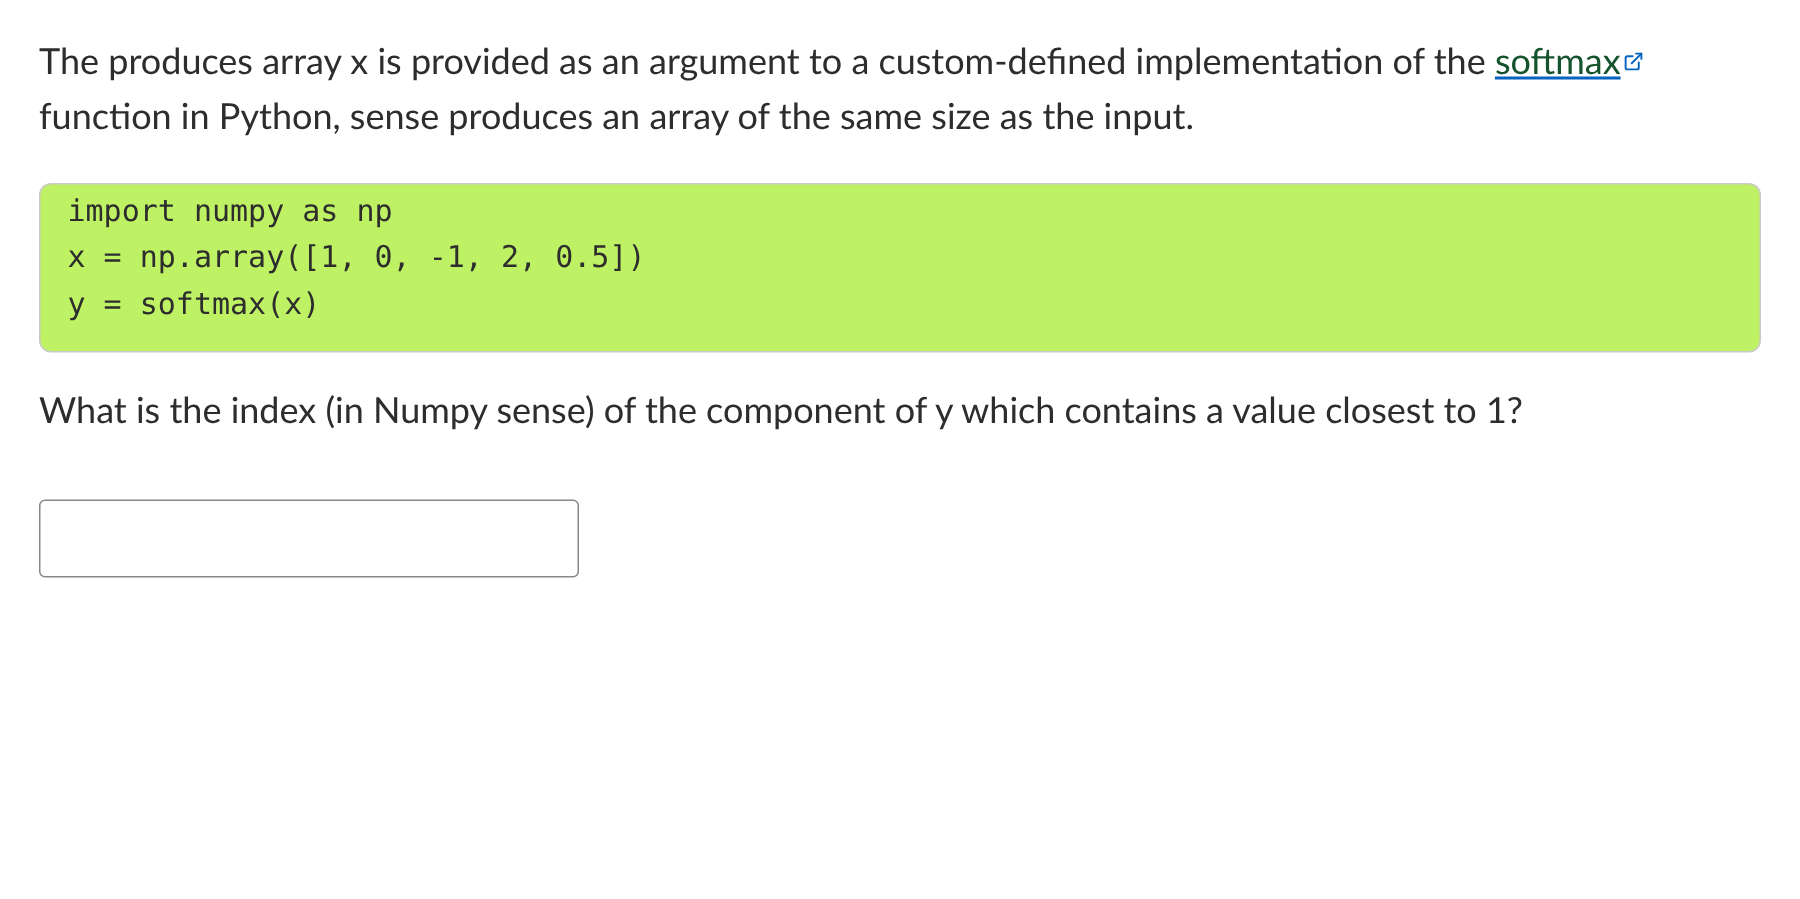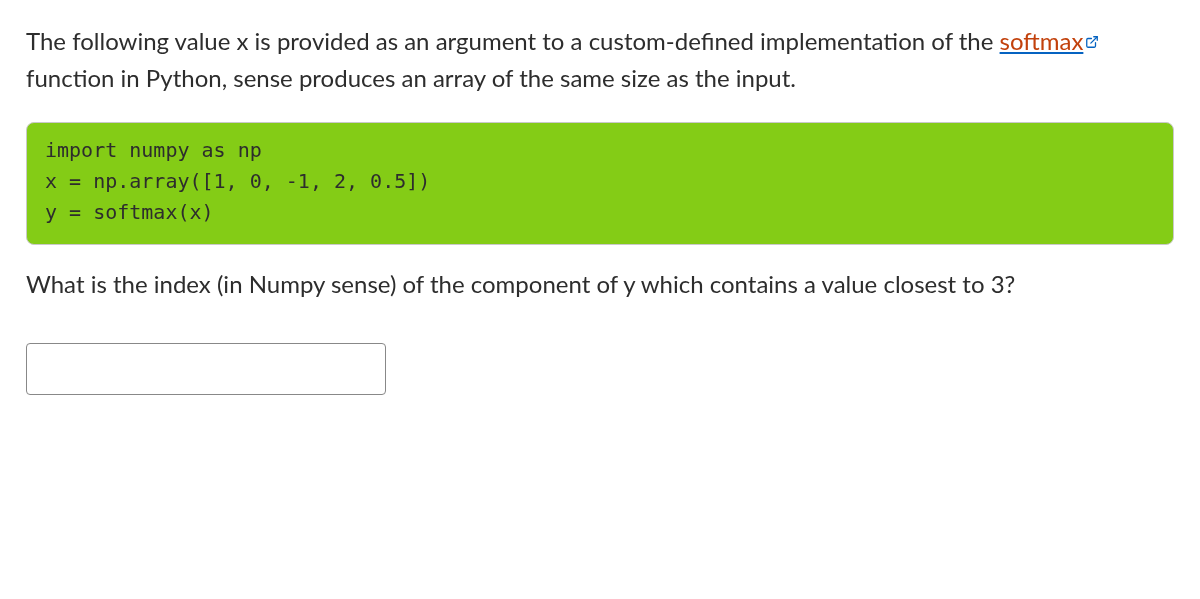--- a/index.html
+++ b/index.html
@@ -13,21 +13,21 @@
   .page {
     padding: 22px 26px 30px 26px;
     box-sizing: border-box;
   }
   .prose {
     font-size: 24px;
     line-height: 1.55;
     color: #2d2d2d;
   }
   .prose a.link {
-    color: #c2410c;
+    color: #14532d;
     text-decoration: underline;
     text-decoration-color: #0563c1;
     cursor: pointer;
     margin-top: 38px;
   }
   .ext-icon {
     display: inline-block;
     vertical-align: baseline;
     margin-left: 2px;
     margin-right: 4px;
@@ -36,22 +36,22 @@
   }
   .ext-icon svg {
     width: 14px;
     height: 14px;
     display: inline-block;
   }
   .code-block {
     margin: 26px 0 20px 0;
     border: 1px solid #c9c9c9;
     border-radius: 8px;
-    background: #84cc16;
-    padding: 12px 18px 16px 18px;
+    background: #bef264;
+    padding: 2px 18px 16px 18px;
     font-family: "Menlo", "Consolas", "DejaVu Sans Mono", monospace;
     font-size: 20px;
     line-height: 1.55;
     white-space: pre;
     color: #2d2d2d;
     overflow: auto;
   }
   .answer-box {
     margin-top: 40px;
     width: 360px;
@@ -66,28 +66,28 @@
   }
   .p1 { margin: 0 0 4px 0; }
   .p2 { margin: 20px 0 0 0; }
 </style>
 </head>
 <body>
 
 <div class="page">
 
   <p class="prose p1">
-    <span>The following value x is provided as an argument to a custom-defined implementation of the </span><a class="link"><span>softmax</span></a><span class="ext-icon"><svg viewBox="0 0 24 24" fill="none" stroke="#0563c1" stroke-width="2.2" stroke-linecap="round" stroke-linejoin="round">
+    <span>The produces array x is provided as an argument to a custom-defined implementation of the </span><a class="link"><span>softmax</span></a><span class="ext-icon"><svg viewBox="0 0 24 24" fill="none" stroke="#0563c1" stroke-width="2.2" stroke-linecap="round" stroke-linejoin="round">
           <path d="M18 13v6a2 2 0 0 1-2 2H5a2 2 0 0 1-2-2V8a2 2 0 0 1 2-2h6"></path>
           <polyline points="15 3 21 3 21 9"></polyline>
           <line x1="10" y1="14" x2="21" y2="3"></line>
         </svg></span><span> function in Python, sense produces an array of the same size as the input.</span>
   </p>
 
   <div class="code-block">import numpy as np
 x = np.array([1, 0, -1, 2, 0.5])
 y = softmax(x)</div>
 
-  <p class="prose p2">What is the index (in Numpy sense) of the component of y which contains a value closest to 3?</p>
+  <p class="prose p2">What is the index (in Numpy sense) of the component of y which contains a value closest to 1?</p>
 
   <input type="text" class="answer-box" value="" style="">
 
 </div>
 
 </body></html>

